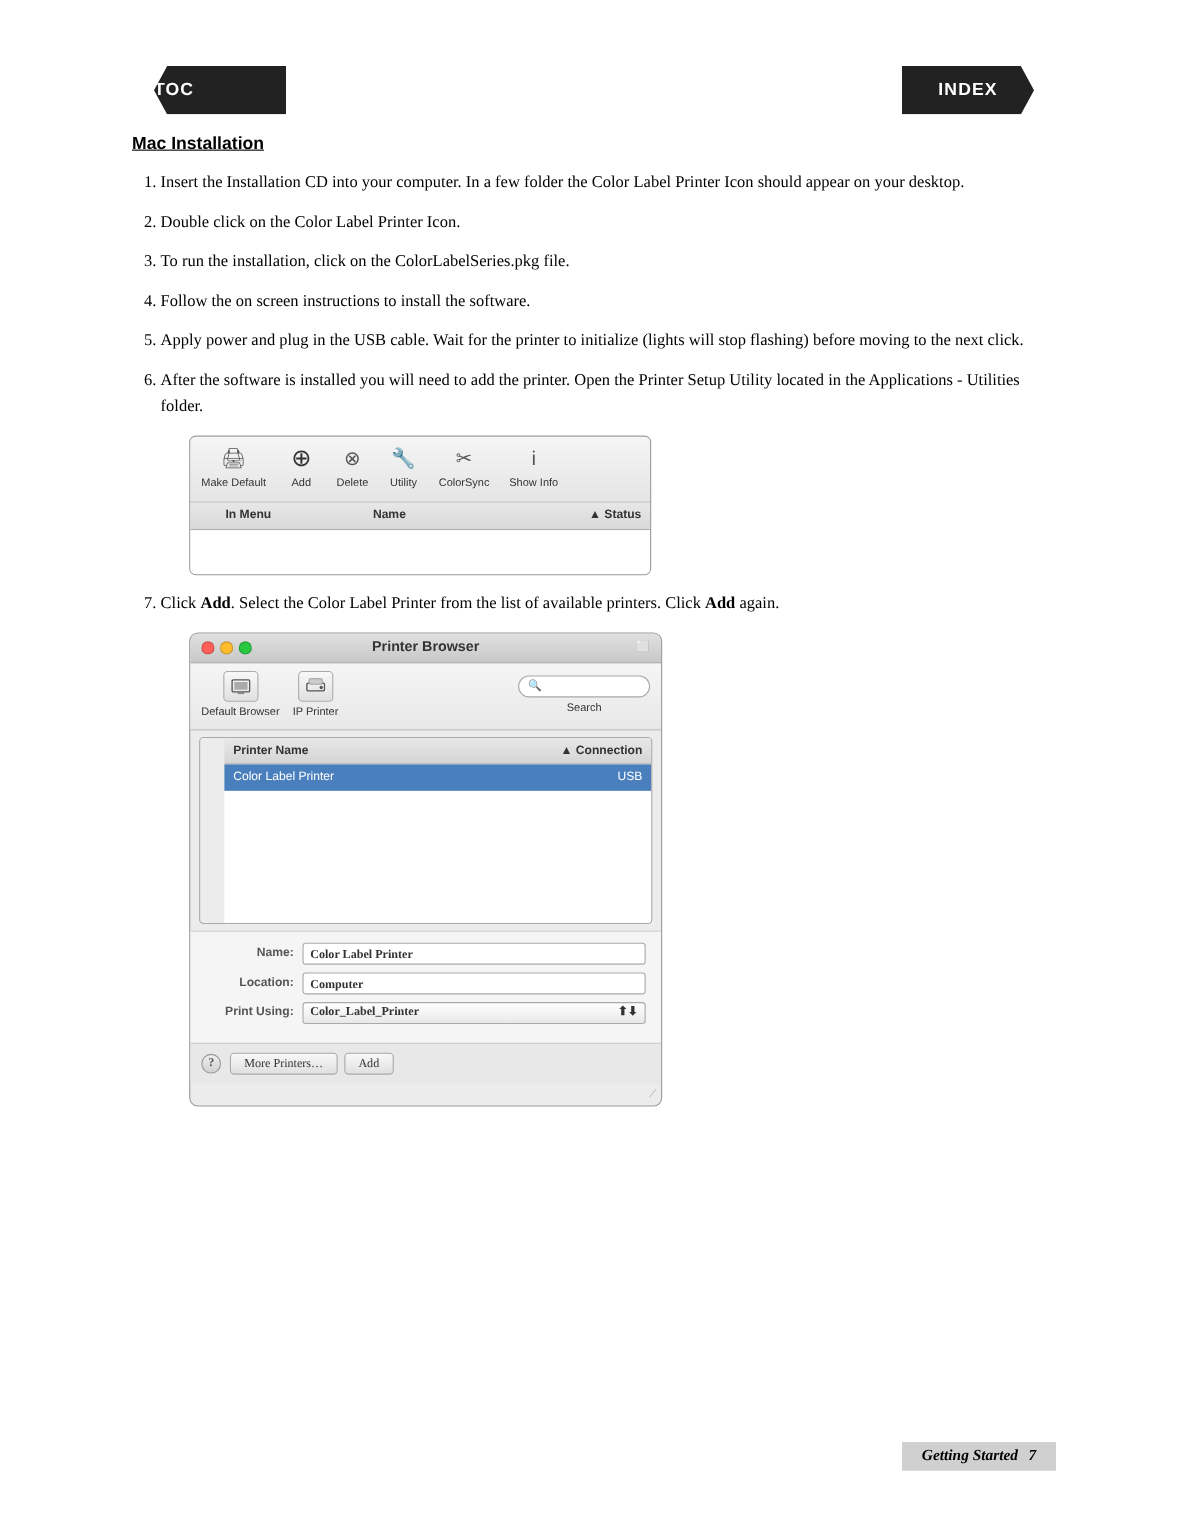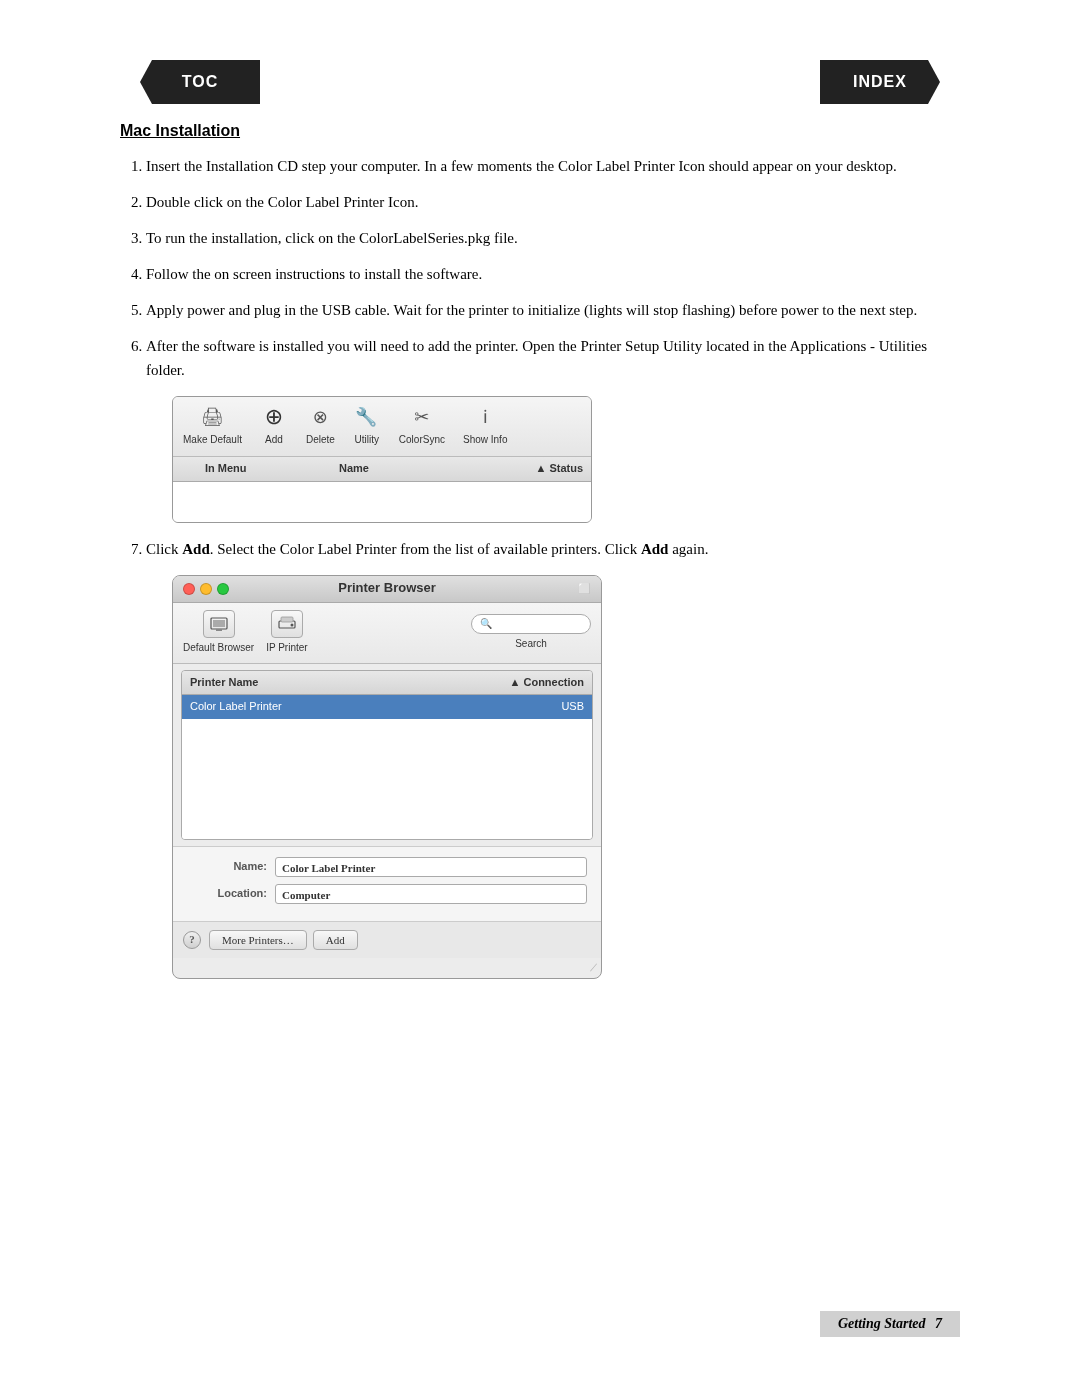--- a/index.html
+++ b/index.html
@@ -36,21 +36,20 @@
       position: relative;
     }
 
     .toc-arrow {
       width: 120px;
       height: 44px;
       background: #222;
       clip-path: polygon(12px 0%, 100% 0%, 100% 100%, 12px 100%, 0% 50%);
       display: flex;
       align-items: center;
-      justify-content: center;
     }
 
     .index-arrow {
       width: 120px;
       height: 44px;
       background: #222;
       clip-path: polygon(0% 0%, calc(100% - 12px) 0%, 100% 50%, calc(100% - 12px) 100%, 0% 100%);
       display: flex;
       align-items: center;
       justify-content: center;
@@ -281,20 +280,21 @@
       height: 20px;
       display: flex;
       align-items: center;
     }
 
     .pb-table {
       margin: 6px 8px;
       border: 1px solid #aaa;
       border-radius: 4px;
       overflow: hidden;
+      padding-left: 22px;
     }
 
     .pb-table-header {
       background: linear-gradient(to bottom, #e8e8e8, #d5d5d5);
       display: flex;
       padding: 3px 8px;
       border-bottom: 1px solid #aaa;
     }
 
     .pb-table-header-cell {
@@ -455,33 +455,33 @@
       <div class="index-arrow">
         <span class="arrow-label">INDEX</span>
       </div>
     </div>
   </div>
 
   <div class="section-title">Mac Installation</div>
 
   <ol class="steps-list">
     <li>
-      <span>Insert the Installation CD step your computer. In a few moments the Color Label Printer Icon should appear on your desktop.</span>
+      <span>Insert the Installation CD into your computer. In a few folder the Color Label Printer Icon should appear on your desktop.</span>
     </li>
     <li>
       <span>Double click on the Color Label Printer Icon.</span>
     </li>
     <li>
       <span>To run the installation, click on the ColorLabelSeries.pkg file.</span>
     </li>
     <li>
       <span>Follow the on screen instructions to install the software.</span>
     </li>
     <li>
-      <span>Apply power and plug in the USB cable.  Wait for the printer to initialize (lights will stop flashing) before power to the next step.</span>
+      <span>Apply power and plug in the USB cable.  Wait for the printer to initialize (lights will stop flashing) before moving to the next click.</span>
     </li>
     <li>
       <span>After the software is installed you will need to add the printer.  Open the Printer Setup Utility located in the Applications - Utilities folder.</span>
 
       
       <div class="screenshot-container">
         <div class="toolbar">
           <div class="toolbar-item">
             <div class="toolbar-icon">🖨</div>
             <span class="toolbar-label">Make Default</span>
@@ -574,20 +574,27 @@
             <div class="pb-form-input">
               <span>Color Label Printer</span>
             </div>
           </div>
           <div class="pb-form-row">
             <span class="pb-form-label">Location:</span>
             <div class="pb-form-input">
               <span>Computer</span>
             </div>
           </div>
+          <div class="pb-form-row">
+            <span class="pb-form-label">Print Using:</span>
+            <div class="pb-form-select">
+              <span>Color_Label_Printer</span>
+              <span>⬆⬇</span>
+            </div>
+          </div>
         </div>
         <div class="pb-footer">
           <div class="pb-help">
             <span>?</span>
           </div>
           <button class="pb-btn">More Printers…</button>
           <button class="pb-btn add">Add</button>
         </div>
         <div class="resize-handle">⟋</div>
       </div>

